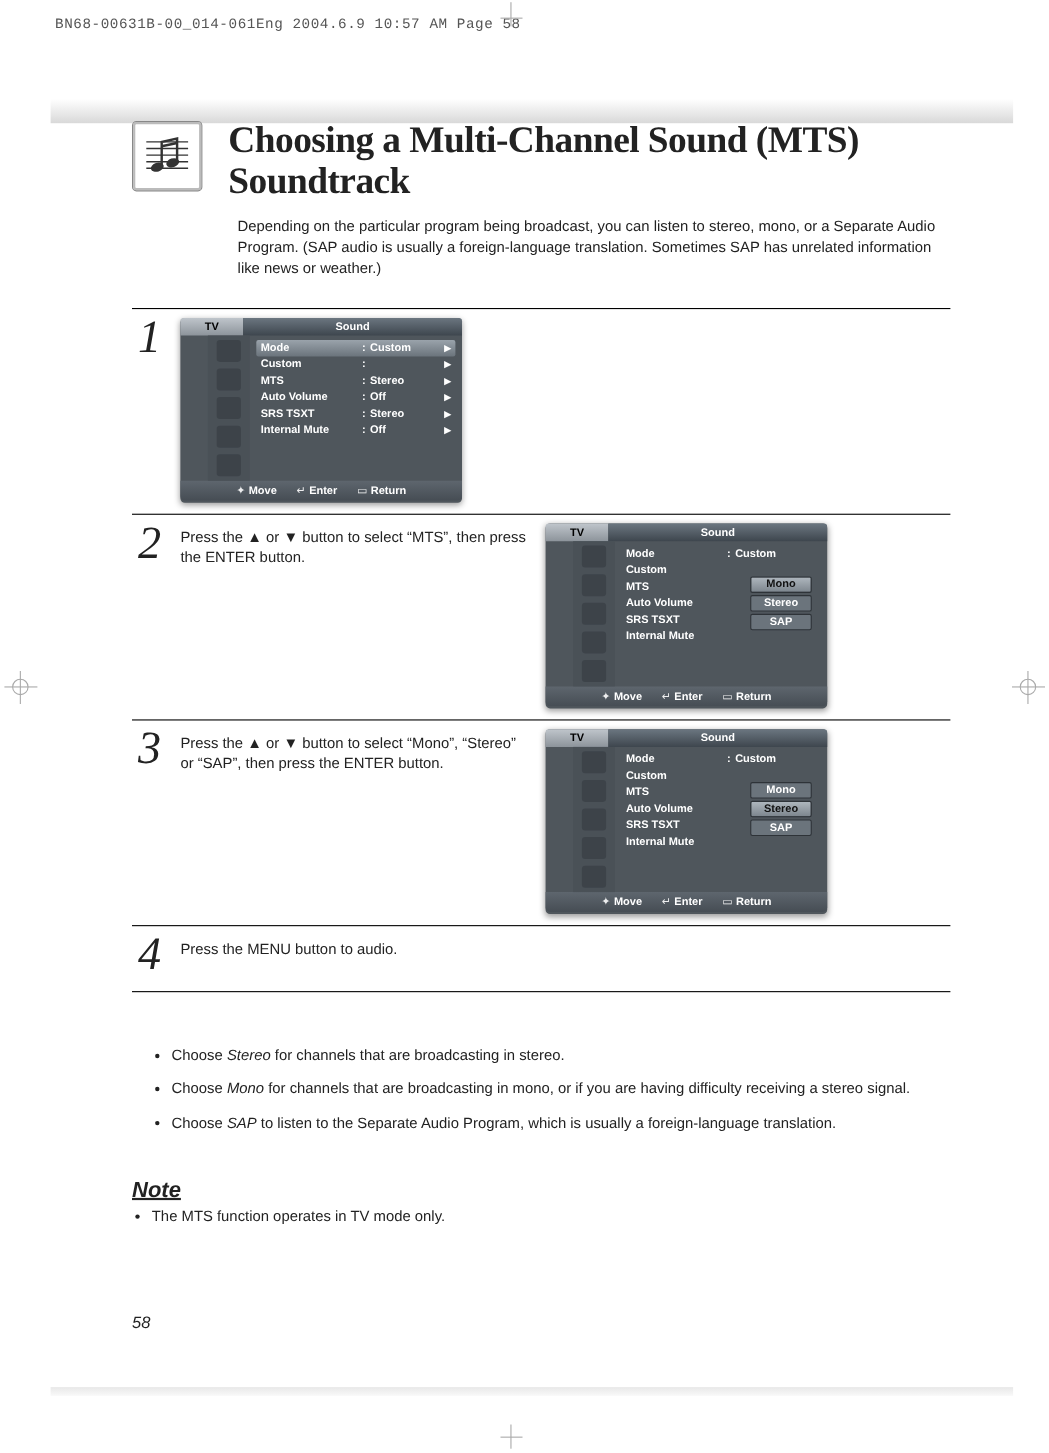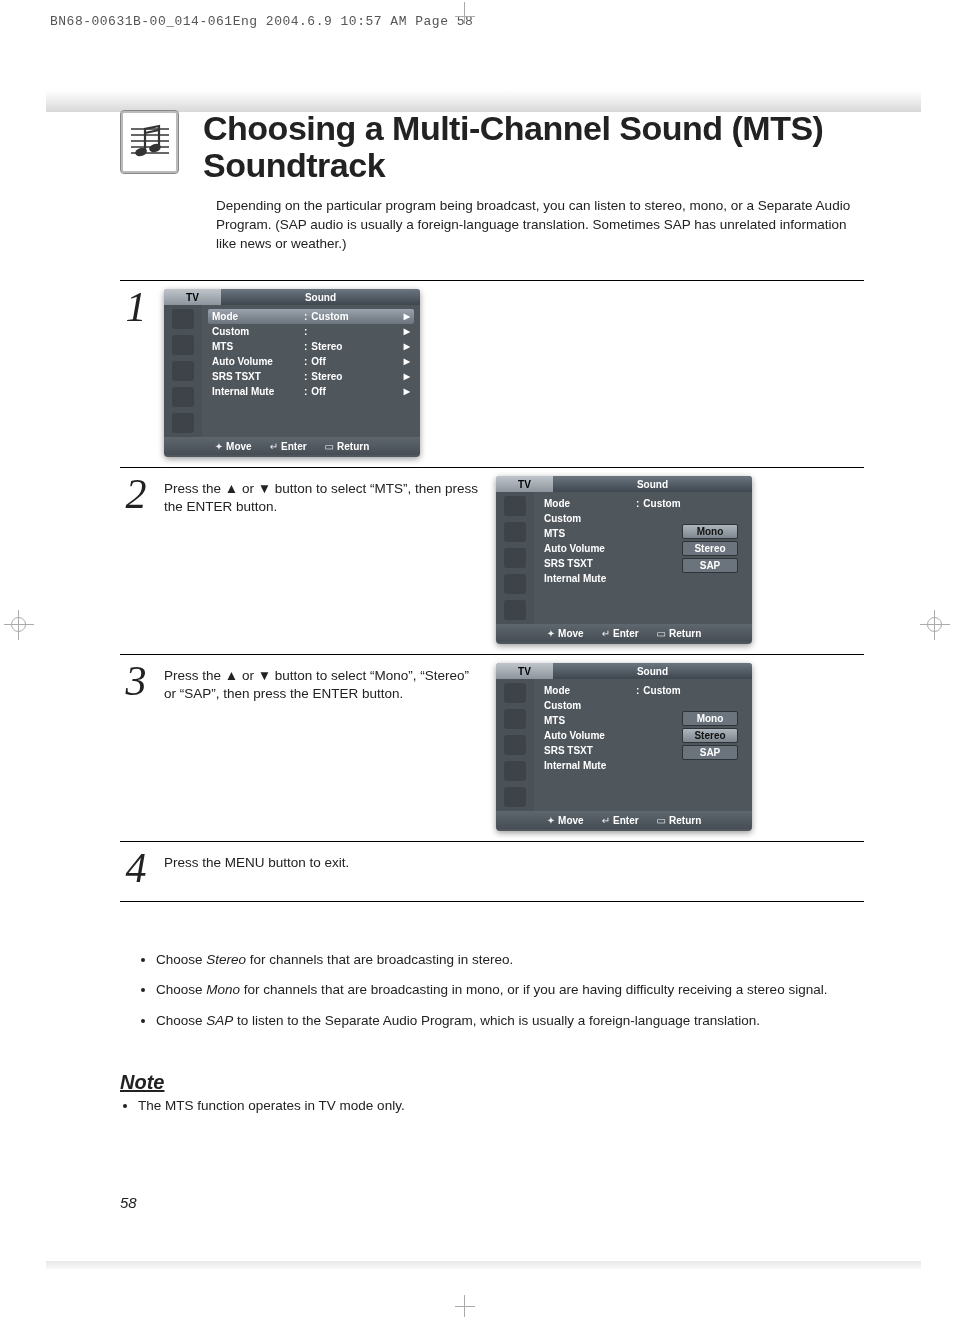--- a/index.html
+++ b/index.html
@@ -105,21 +105,21 @@
     justify-content: center;
     box-shadow: 0 0 0 2px #bbb inset;
     position: relative;
   }
   .music-icon-box svg { width: 50px; height: 46px; }
   h1.page-title {
     font-size: 34px;
     font-weight: 800;
     line-height: 1.08;
     letter-spacing: -0.5px;
-    font-family: Liberation Sans, sans-serif;
+    font-family: Liberation Serif, serif;
   }
   .intro {
     margin-top: 14px;
     margin-left: 96px;
     font-size: 13.5px;
     line-height: 1.4;
   }
 
   .steps {
     margin-top: 26px;
@@ -196,20 +196,21 @@
     color: #fff;
     font-weight: bold;
     display: flex;
     align-items: center;
     justify-content: center;
     border-radius: 0 3px 0 0;
   }
   .osd-body {
     display: flex;
     min-height: 118px;
+    padding-left: 25px;
   }
   .osd-icons {
     width: 38px;
     display: flex;
     flex-direction: column;
     align-items: center;
     padding: 4px 0;
     gap: 6px;
     background: #4a5157;
   }
@@ -529,21 +530,21 @@
             <div class="osd-foot">
               <span><span class="i">✦</span>Move</span>
               <span><span class="i">↵</span>Enter</span>
               <span><span class="i">▭</span>Return</span>
             </div>
           </div>
         </div>
       </div>
       <div class="step">
         <div class="num">4</div>
-        <div class="txt">Press the MENU button to exit.</div>
+        <div class="txt">Press the MENU button to audio.</div>
         <div class="osd-col"></div>
       </div>
     </div>
 
   <ul class="notes-list" id="bullets-container">
       <li>Choose <em>Stereo</em> for channels that are broadcasting in stereo.</li>
       <li>Choose <em>Mono</em> for channels that are broadcasting in mono, or if you are having difficulty receiving a stereo signal.</li>
       <li>Choose <em>SAP</em> to listen to the Separate Audio Program, which is usually a foreign-language translation.</li>
     </ul>
 

